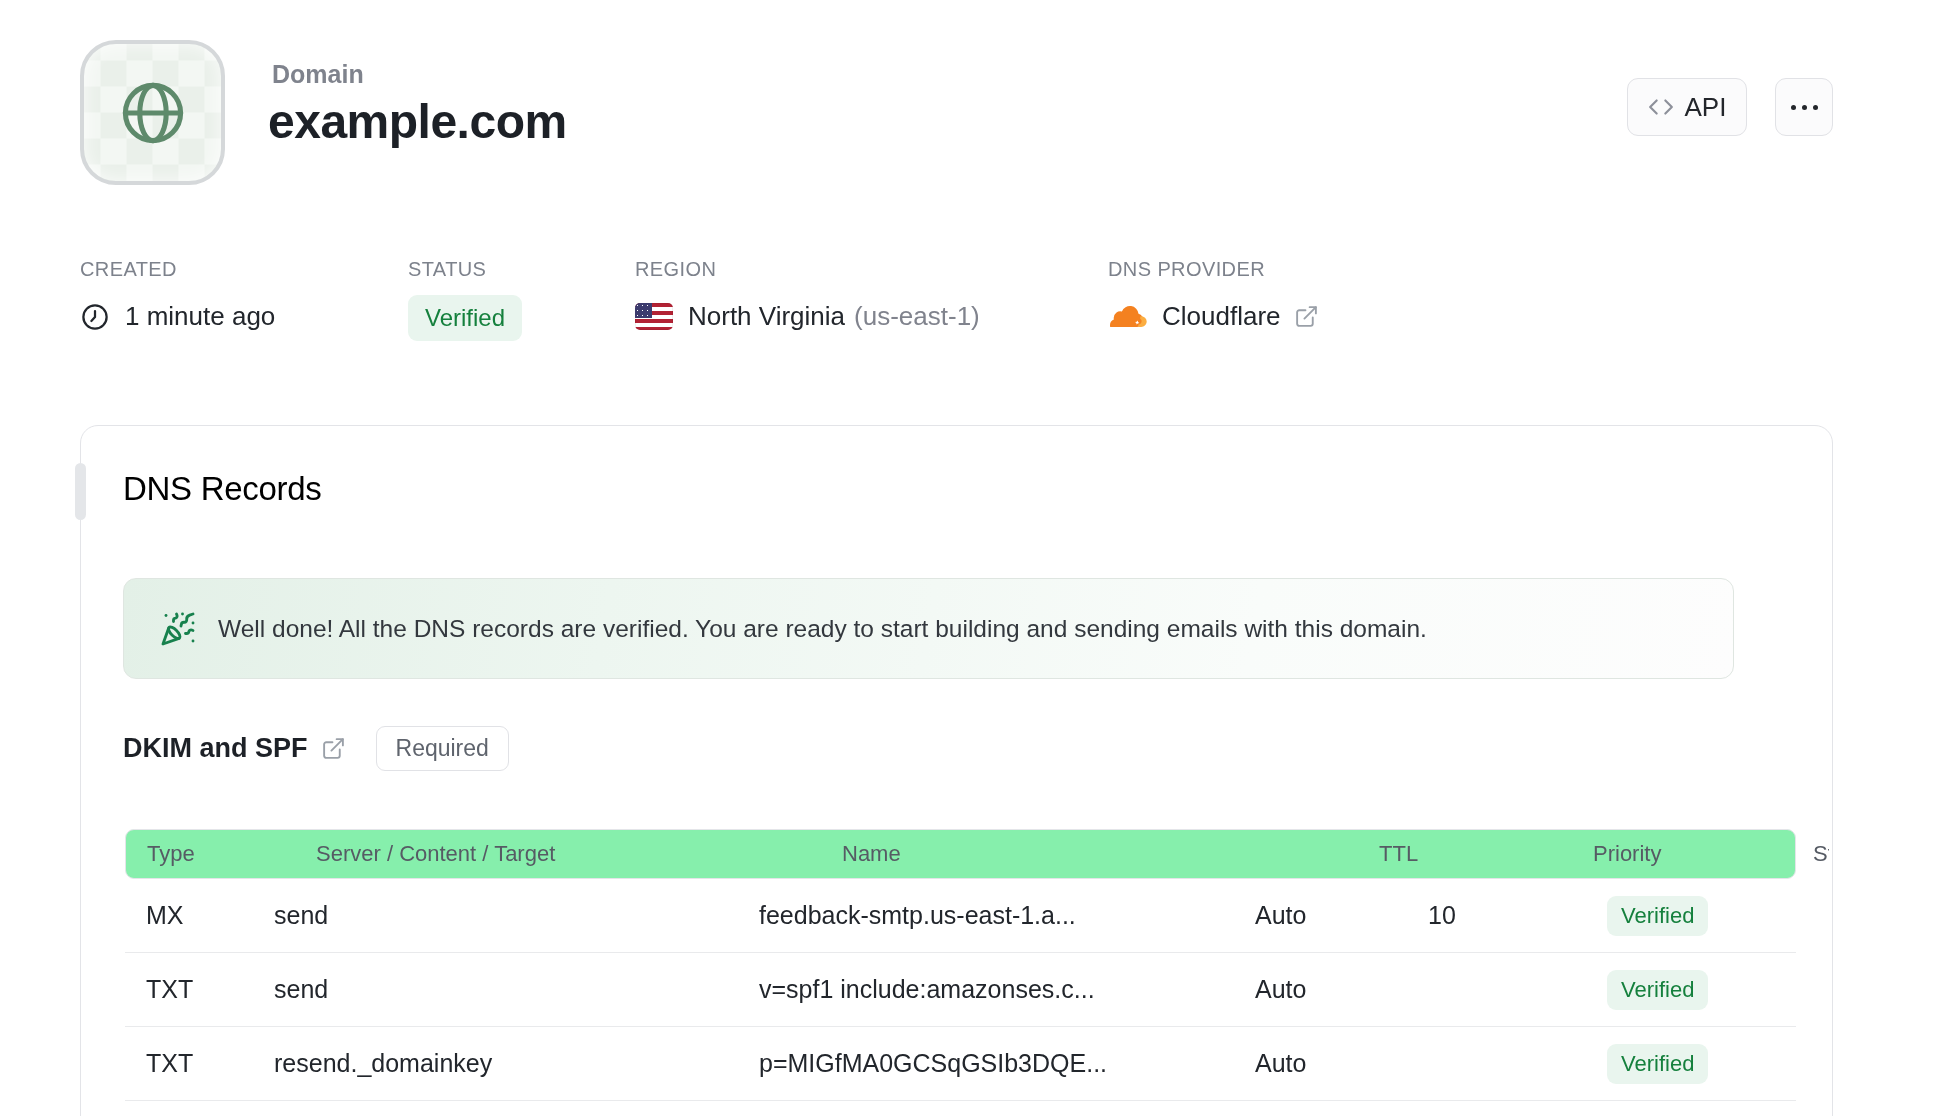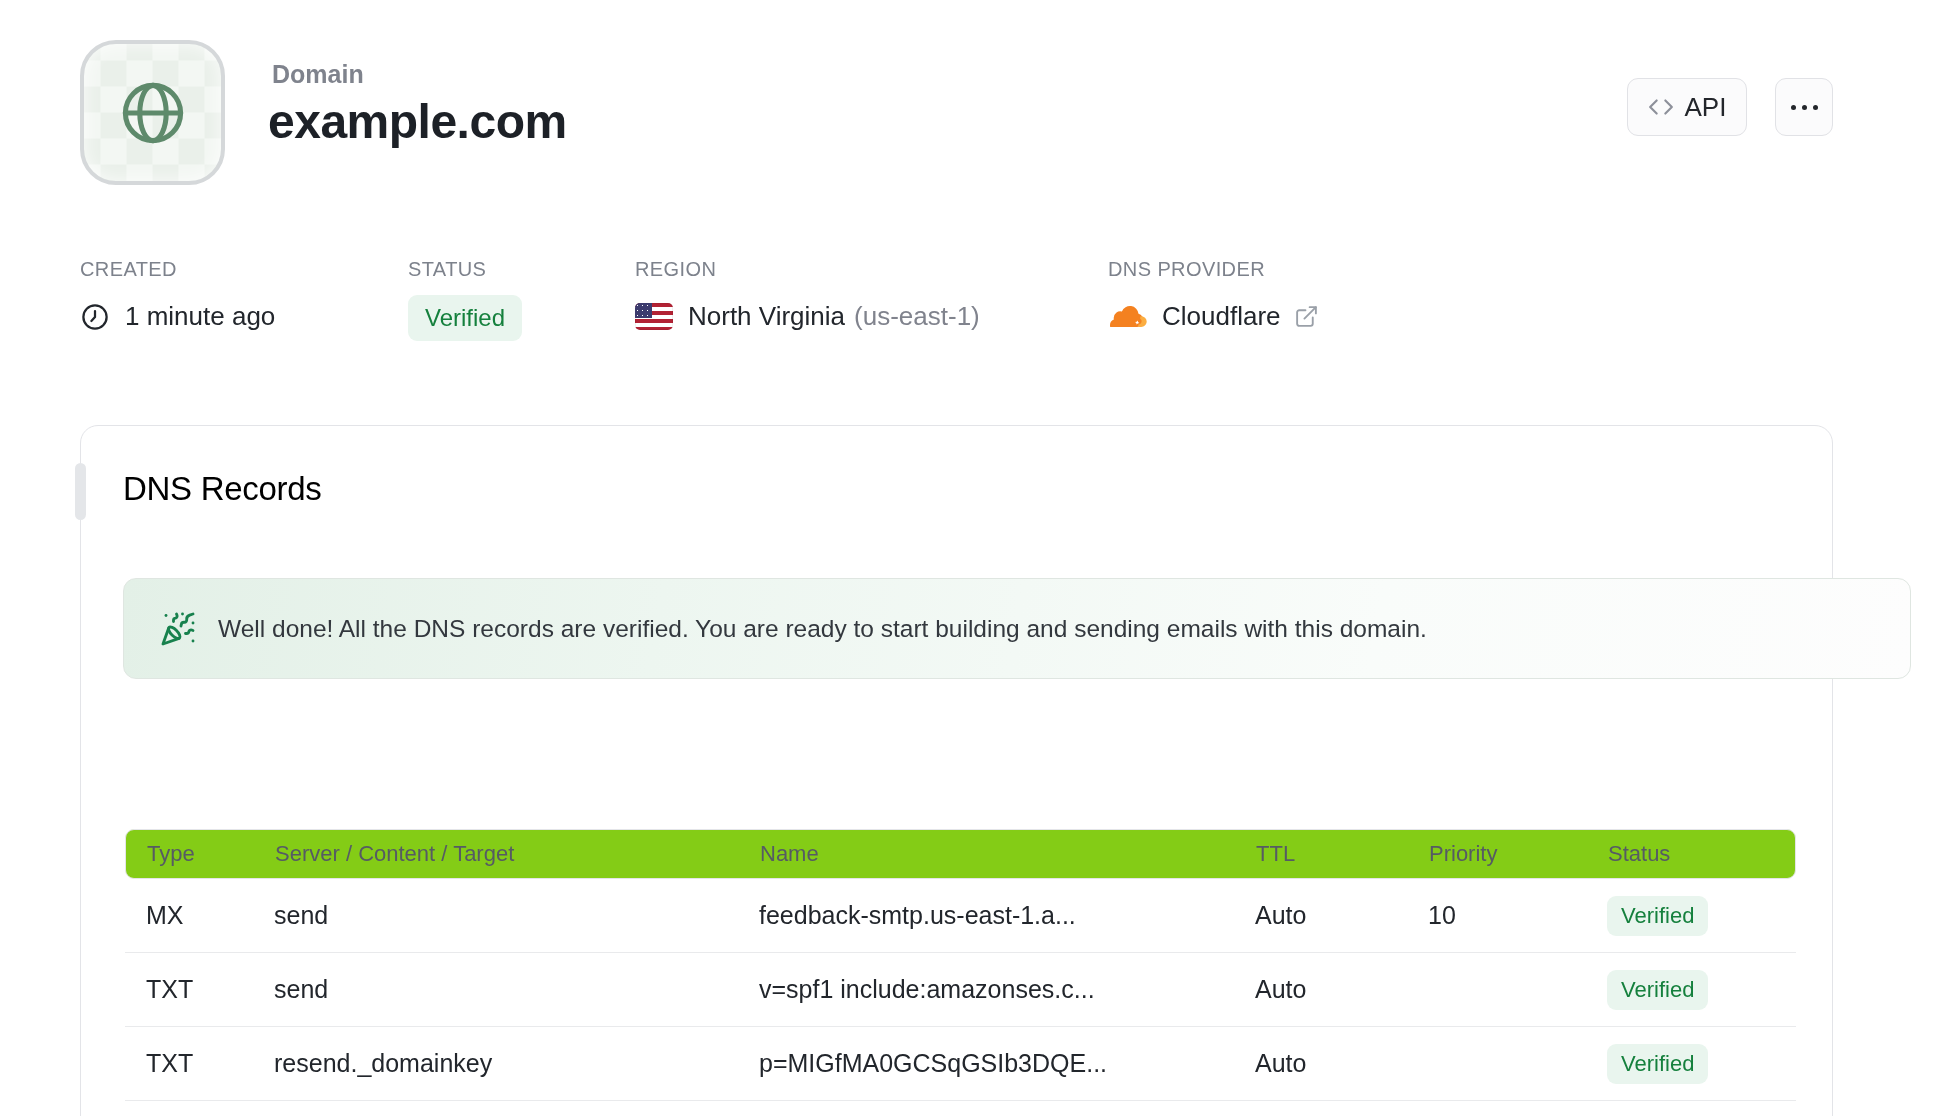--- a/index.html
+++ b/index.html
@@ -53,41 +53,41 @@
 
   
   .card {
     position:absolute; left:80px; top:425px; width:1753px; height:780px;
     background:#fff; border:1.5px solid #e3e4e8; border-radius:18px;
   }
   .accent-tab { position:absolute; left:-6px; top:37px; width:11px; height:57px; border-radius:6px; background:#e4e6e9; }
   .card-title { position:absolute; left:42px; top:44px; font-size:33px; font-weight:400; color:#000000; letter-spacing:-0.3px; }
 
   .banner {
-    position:absolute; left:42px; top:152px; width:1788px; height:101px;
+    position:absolute; left:42px; top:152px; width:1611px; height:101px;
     border:1px solid #dfe6e1; border-radius:13px;
     background:linear-gradient(100deg, #e3f0e7 0%, #edf6f0 30%, #f9fcfa 70%, #fdfdfd 100%);
     display:flex; align-items:center;
   }
   .banner svg { width:36px; height:36px; stroke:#17814d; margin-left:36px; flex:0 0 auto; }
   .banner-text { margin-left:22px; font-size:24.5px; color:#33383e; }
 
   .section-head { position:absolute; left:42px; top:300px; display:flex; align-items:center; }
   .section-title { font-size:27px; font-weight:700; color:#1d2127; }
   .badge-required {
     margin-left:30px; font-size:23px; color:#5f646d; background:#fff;
     border:1.5px solid #e1e2e6; border-radius:9px; padding:8px 19px;
   }
 
   
   .dns-table { position:absolute; left:44px; top:403px; width:1671px; }
   .tgrid { display:grid; grid-template-columns:128px 485px 496px 173px 179px 1fr; align-items:center; padding-left:21px; }
   .thead {
-    height:50px; background:#84cc16; border:1px solid #e4e5e9; border-radius:9px;
-    font-size:22px; font-weight:500; color:#565b64;
+    height:50px; background:#86efac; border:1px solid #e4e5e9; border-radius:9px;
+    font-size:22px; font-weight:500; color:#565b64;gap:41px;
   }
   .trow { height:74px; border-bottom:1px solid #e9eaec; font-size:25px; color:#22262c; }
   .cell { overflow:hidden; white-space:nowrap; text-overflow:ellipsis; padding-right:16px; }
   .trow .badge-green { font-size:22px; padding:7px 14px; }
 </style>
 </head>
 <body>
 
 <div class="screen">
 
@@ -169,20 +169,29 @@
           <path d="M15 2h.01"></path>
           <path d="M22 20h.01"></path>
         <path d="m22 2-2.24.75a2.9 2.9 0 0 0-1.96 3.12c.1.86-.57 1.63-1.45 1.63h-.38c-.86 0-1.6.6-1.76 1.44L14 10"></path>
         <path d="m22 13-.82-.33c-.86-.34-1.82.2-1.98 1.11c-.11.7-.72 1.22-1.43 1.22H17"></path>
         <path d="m11 2 .33.82c.34.86-.2 1.82-1.11 1.98C9.52 4.9 9 5.52 9 6.23V7"></path>
         <path d="M11 13c1.93 1.93 2.83 4.17 2 5-.83.83-3.07-.07-5-2-1.93-1.93-2.83-4.17-2-5 .83-.83 3.07.07 5 2Z"></path>
       </svg>
       <div class="banner-text">Well done! All the DNS records are verified. You are ready to start building and sending emails with this domain.</div>
     </div>
 
+    <div class="section-head">
+      <span class="section-title">DKIM and SPF</span>
+      <svg class="ext-link" viewBox="0 0 24 24" fill="none" stroke-width="1.8" stroke-linecap="round" stroke-linejoin="round">
+        <path d="M15 3h6v6"></path>
+          <path d="M10 14 21 3"></path>
+          <path d="M18 13v6a2 2 0 0 1-2 2H5a2 2 0 0 1-2-2V8a2 2 0 0 1 2-2h6"></path>
+      </svg>
+      <span class="badge-required">Required</span>
+    </div>
 
     <div class="dns-table">
       <div class="tgrid thead">
           <div class="cell">Type</div>
           <div class="cell">Server / Content / Target</div>
           <div class="cell">Name</div>
           <div class="cell">TTL</div>
           <div class="cell">Priority</div>
           <div class="cell">Status</div>
         </div>

